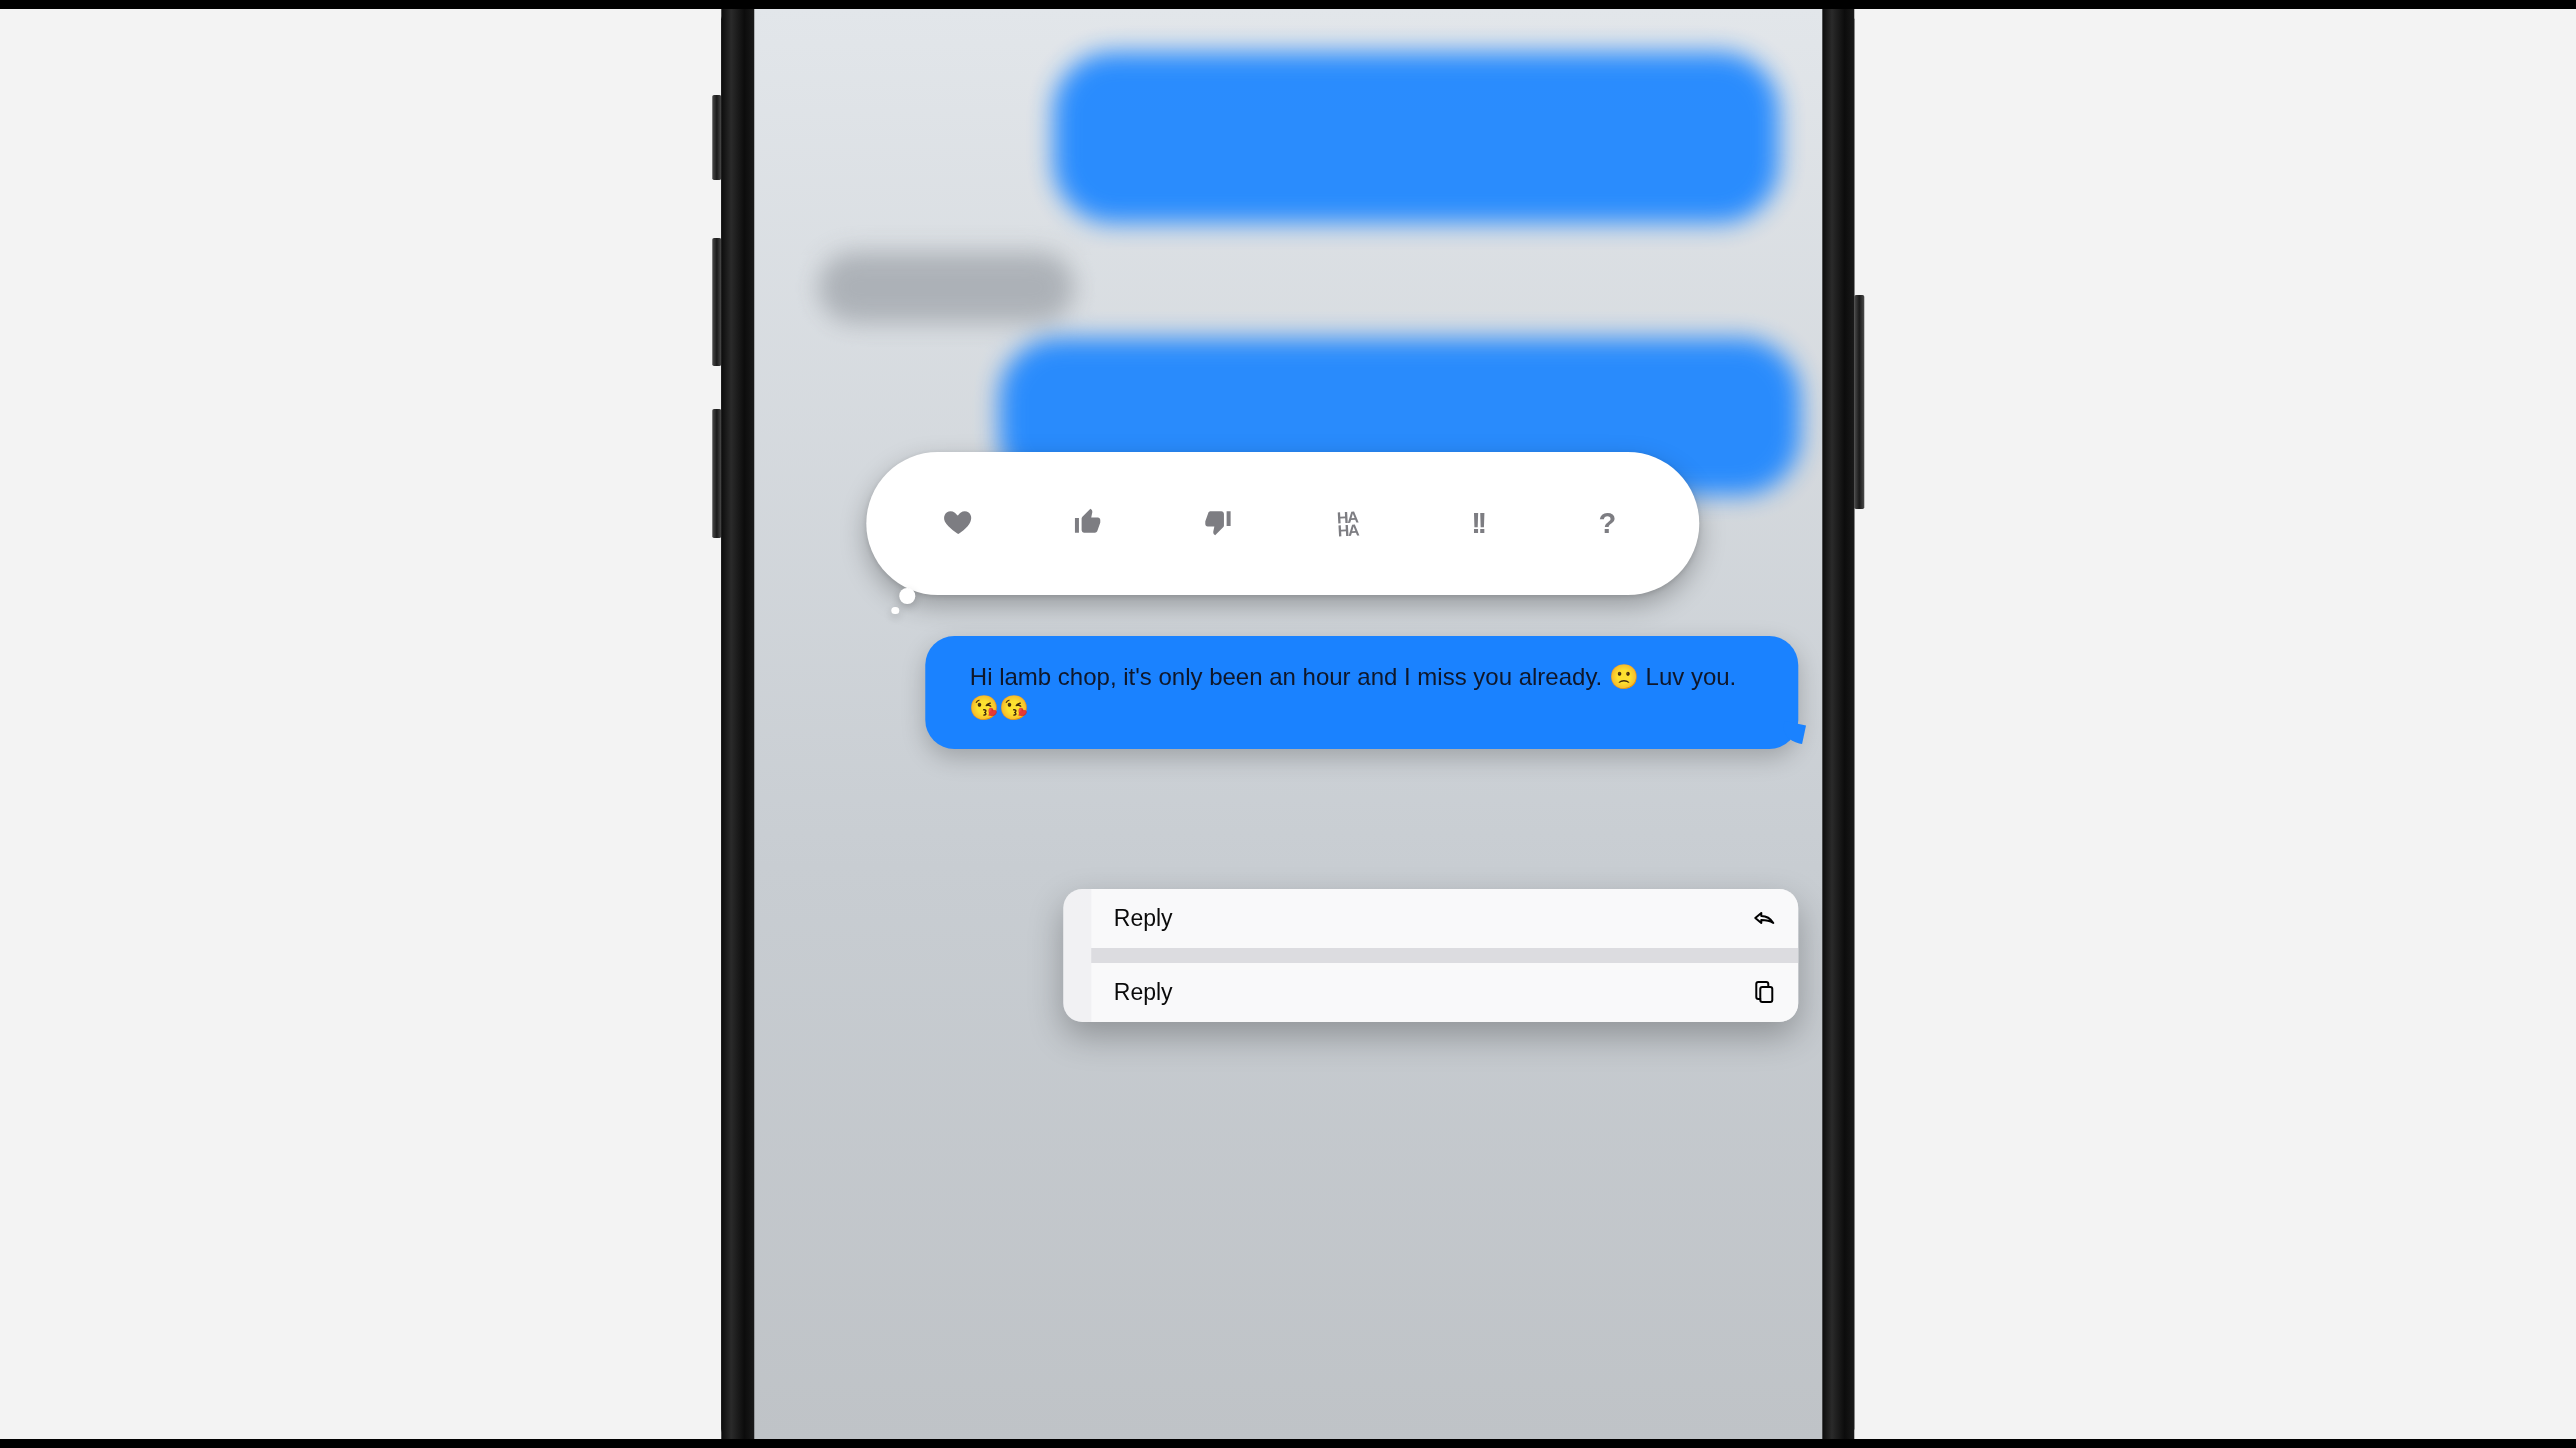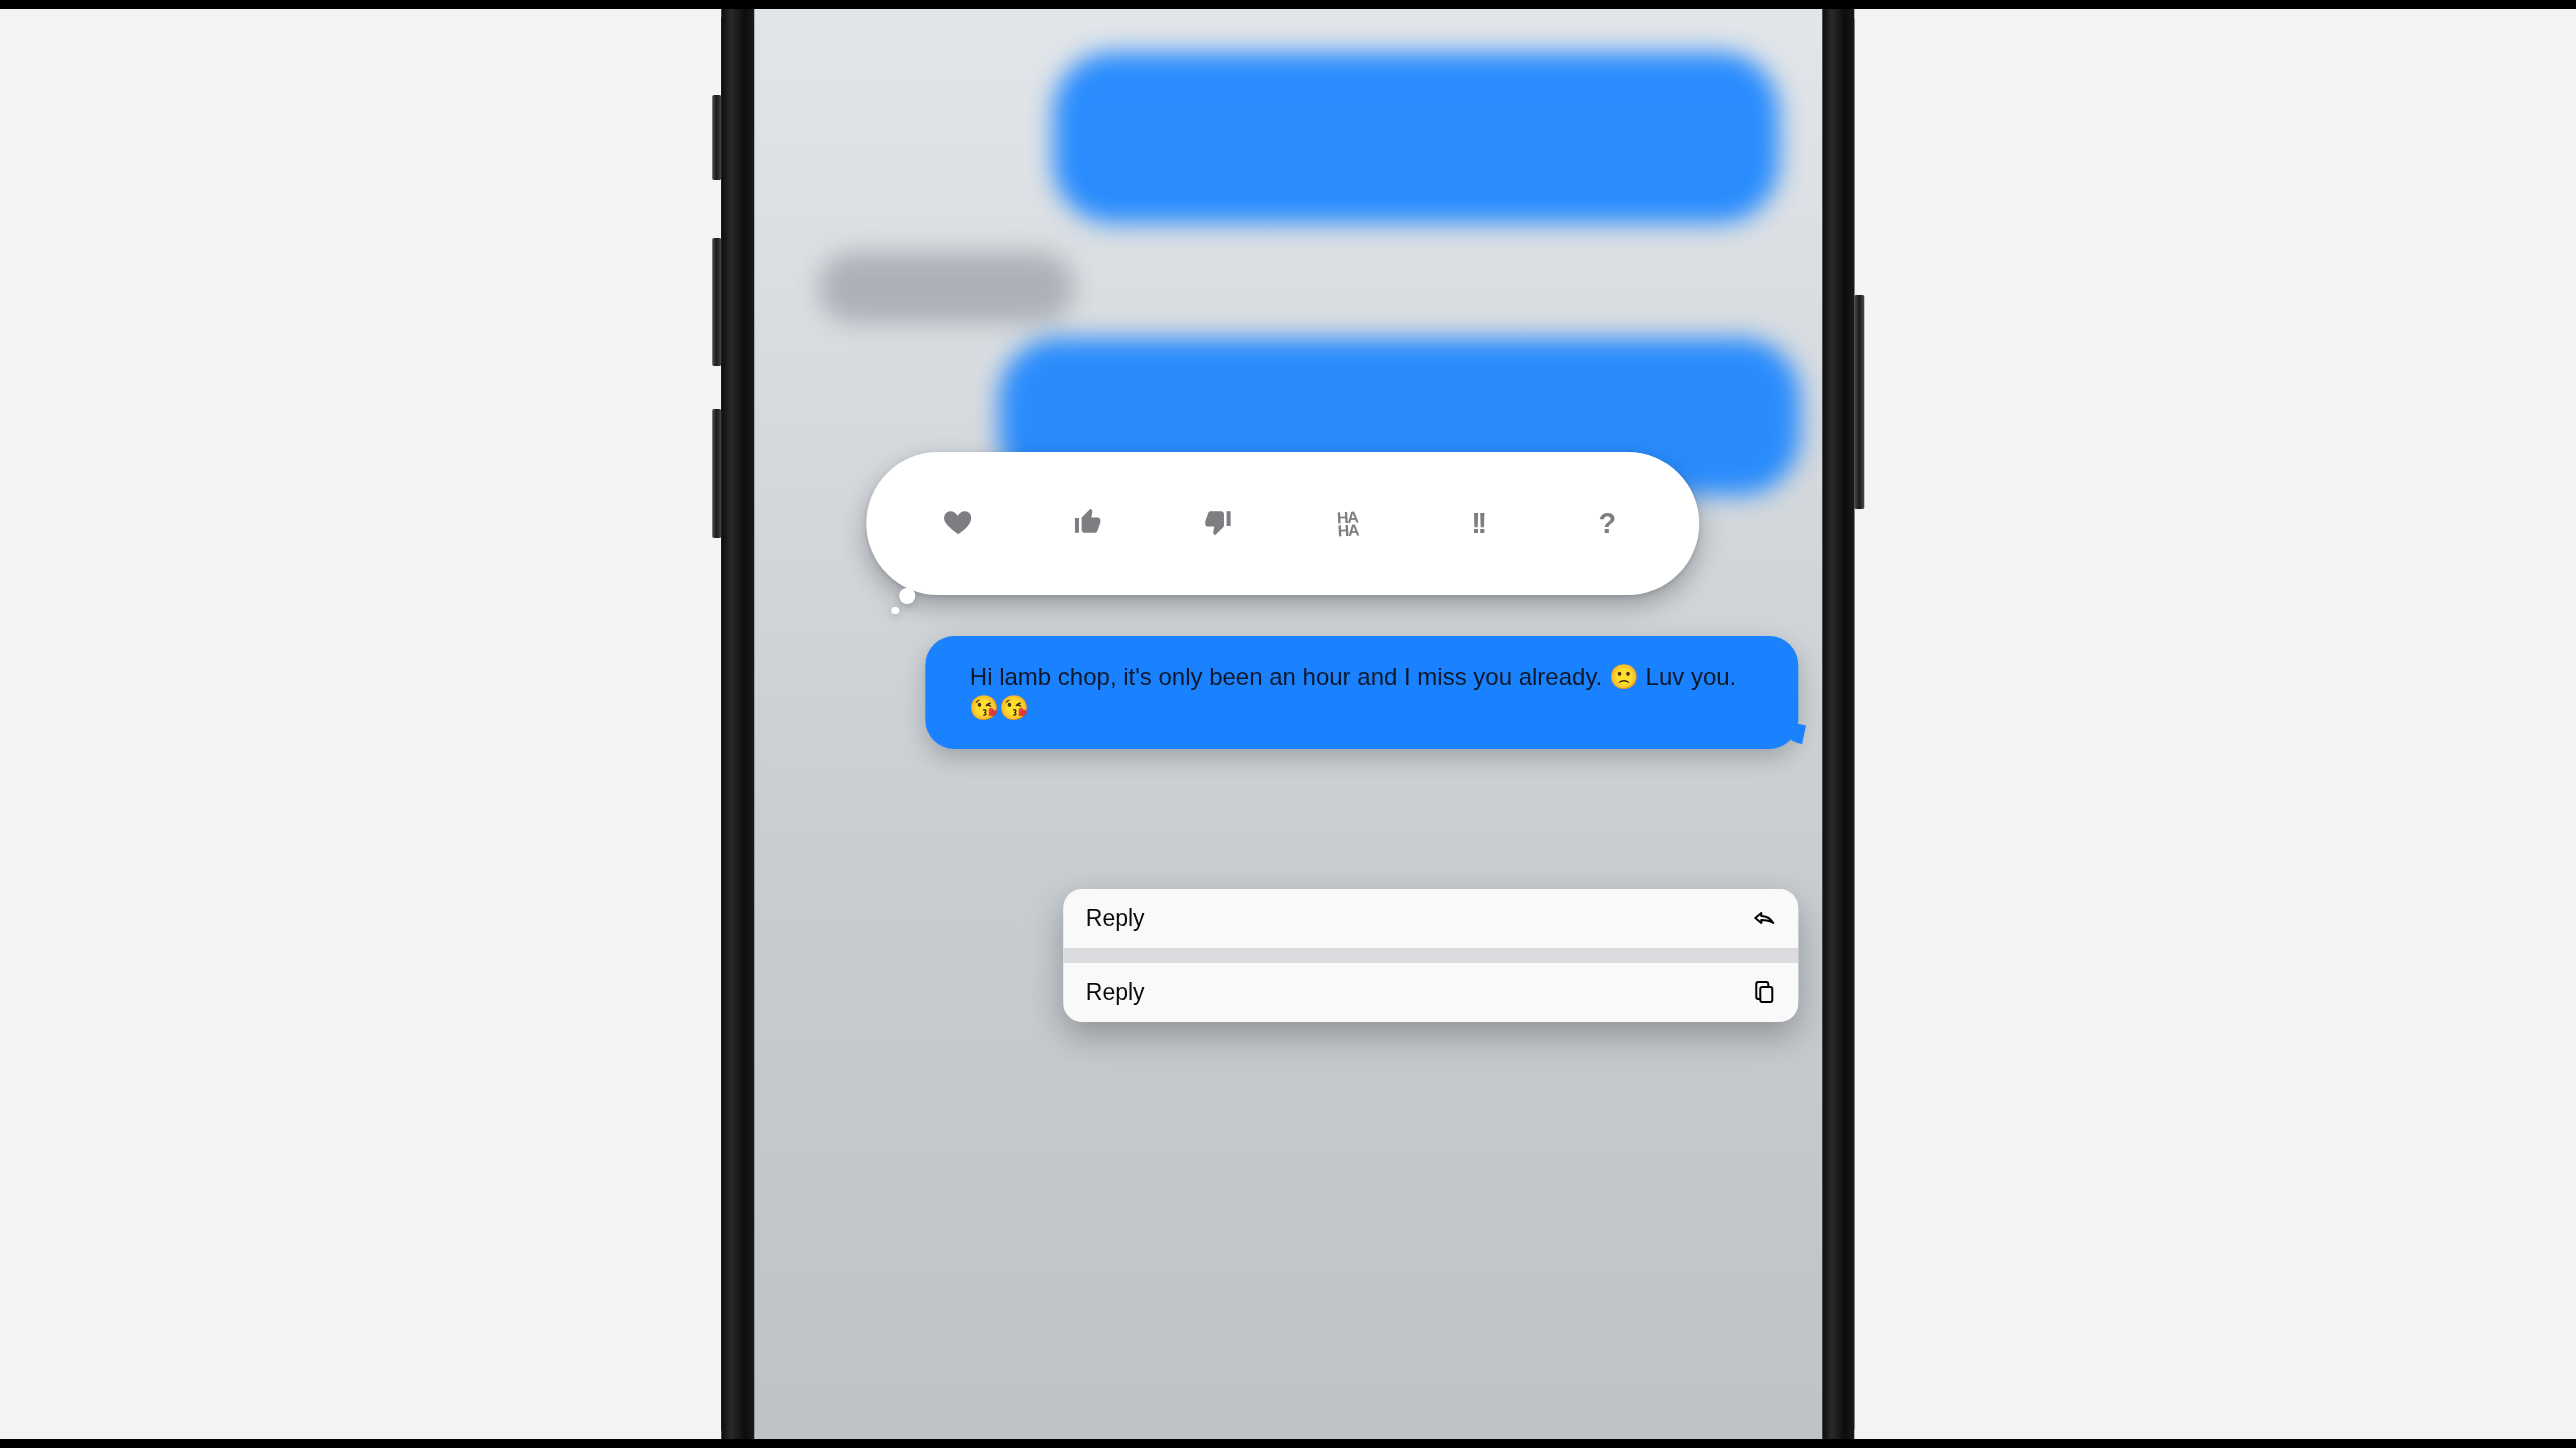--- a/index.html
+++ b/index.html
@@ -183,20 +183,21 @@
   .menu {
     position: absolute;
     left: 29%;
     right: 2.2%;
     top: 61.5%;
     background: rgba(242,242,245,0.96);
     border-radius: 19px;
     box-shadow: 0 13.7px 34px rgba(0,0,0,0.28);
     overflow: hidden;
     z-index: 4;
+    padding-left: 28px;
   }
   .menu-row {
     display: flex;
     align-items: center;
     justify-content: space-between;
     padding: 16px 22px;
     font-size: 23px;
     color: #0a0a0a;
     cursor: pointer;
     background: rgba(255,255,255,0.55);

